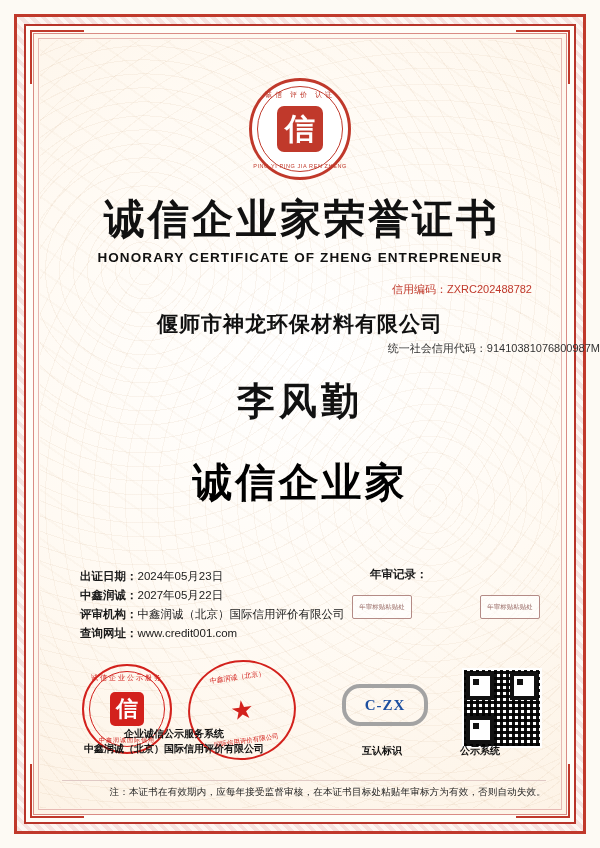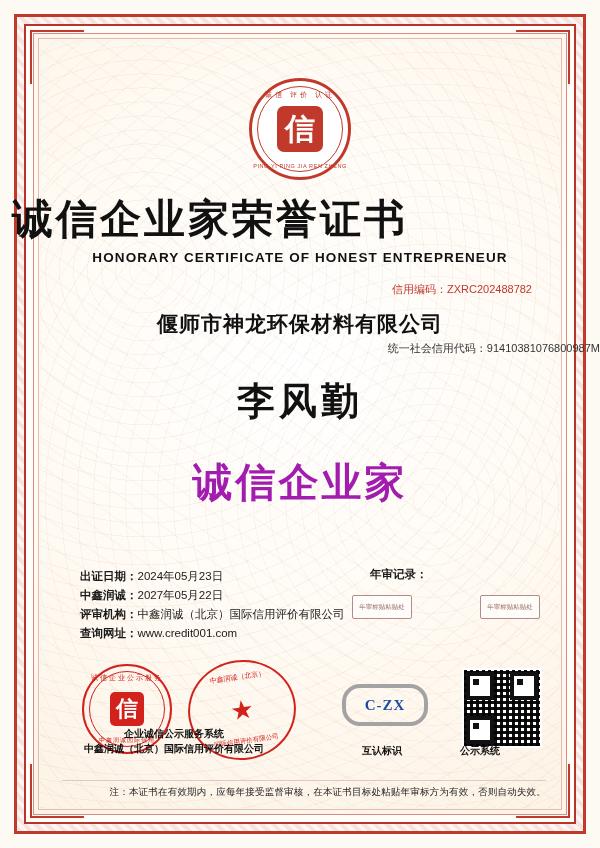--- a/index.html
+++ b/index.html
@@ -76,21 +76,21 @@
     position:absolute;top:9px;left:0;right:0;text-align:center;
     font-size:7px;color:#c0392b;letter-spacing:3px;
   }
   .emblem-bottom-text{
     position:absolute;bottom:8px;left:0;right:0;text-align:center;
     font-size:5.5px;color:#c0392b;letter-spacing:.6px;
   }
 
   
   .title-cn{
-    position:absolute;left:12px;right:0;top:192px;text-align:left;
+    position:absolute;left:4px;right:0;top:192px;text-align:center;
     font-family:Liberation Serif, serif;
     font-size:41px;font-weight:bold;color:#111;letter-spacing:3px;
   }
   .title-en{
     position:absolute;left:0;right:0;top:250px;text-align:center;
     font-size:13.5px;font-weight:bold;color:#111;letter-spacing:1.1px;
   }
   .cert-no{
     position:absolute;right:68px;top:282px;text-align:right;
     font-size:11px;color:#c0392b;
@@ -105,21 +105,21 @@
     font-size:11px;color:#333;
   }
   .person{
     position:absolute;left:0;right:0;top:376px;text-align:center;
     font-family:"Liberation Serif",serif;
     font-size:38px;font-weight:bold;color:#111;letter-spacing:4px;
   }
   .award{
     position:absolute;left:0;right:0;top:455px;text-align:center;
     font-family:"Liberation Serif",serif;
-    font-size:40px;font-weight:bold;color:#a21caf;letter-spacing:3px;
+    font-size:40px;font-weight:bold;color:#000000;letter-spacing:3px;
   }
 
   
   .details{
     position:absolute;left:80px;top:548px;font-size:11.5px;color:#1a1a1a;
     line-height:19px;
     margin-top:19px;
   }
   .details .row{white-space:nowrap;}
   .details .lbl{font-weight:bold;}
@@ -233,21 +233,21 @@
 
   <div class="emblem-wrap">
     <div class="emblem">
       <span class="emblem-top-text">诚信 评价 认证</span>
       <span class="emblem-core">信</span>
       <span class="emblem-bottom-text">PING YI PING JIA REN ZHENG</span>
     </div>
   </div>
 
   <div class="title-cn">诚信企业家荣誉证书</div>
-  <div class="title-en">HONORARY CERTIFICATE OF HONEST ENTREPRENEUR</div>
+  <div class="title-en">HONORARY CERTIFICATE OF ZHENG ENTREPRENEUR</div>
 
   <div class="cert-no">
     <span>信用编码：</span><span>ZXRC202488782</span>
   </div>
 
   <div class="company">偃师市神龙环保材料有限公司</div>
   <div class="uscc">
     <span>统一社会信用代码：</span><span>91410381076800987M</span>
   </div>
 

